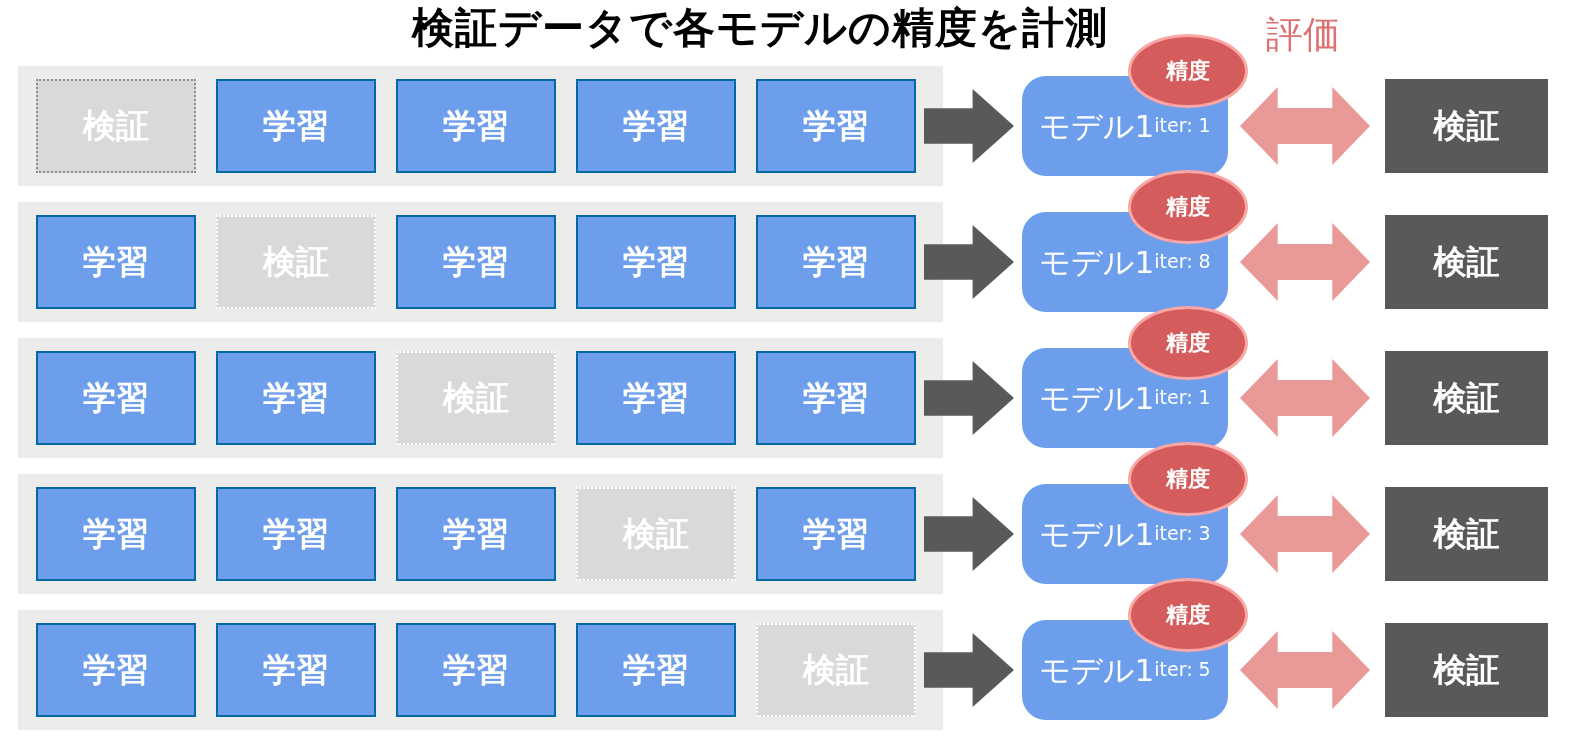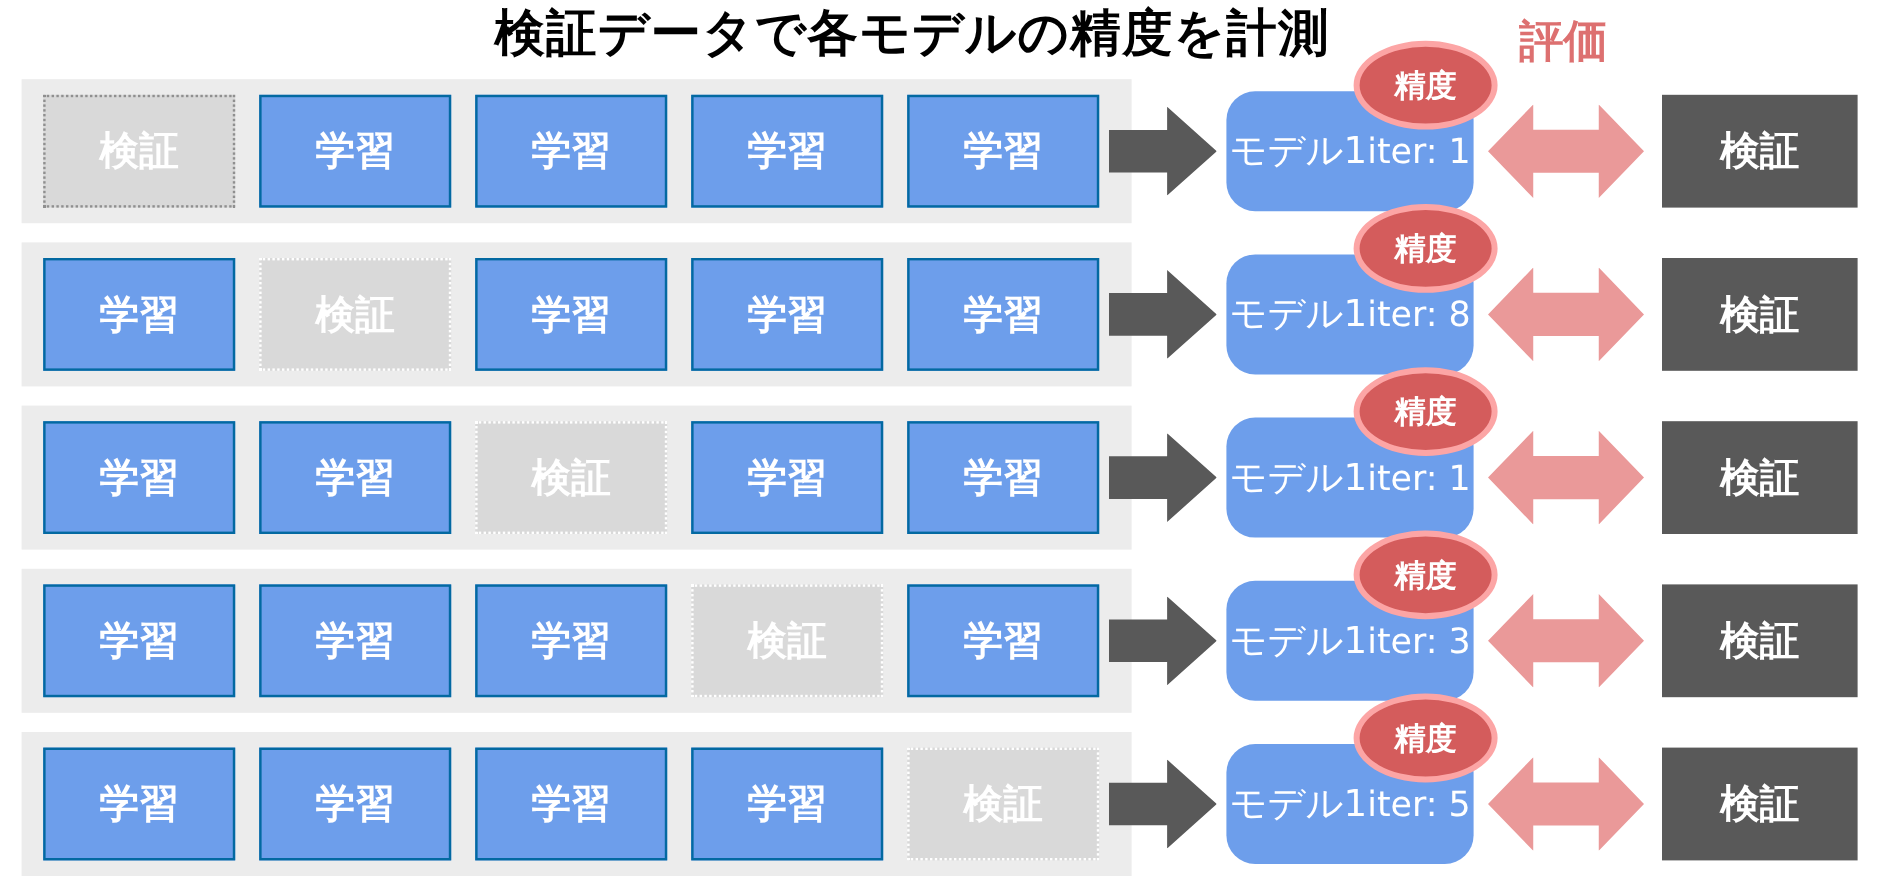--- a/index.html
+++ b/index.html
@@ -2,21 +2,21 @@
 <html style="--train_block: #6d9eeb; --validation_block: #d9d9d9; --row_background: #ececec; --model_box: #6d9eeb; --dark: #595959; --pink_arrow: #ea9999; --accuracy_badge: #d45c5c; --evaluation_text: #dd7070;"><head>
 <meta charset="utf-8">
 <style>
   html,body{margin:0;padding:0;background:#fff;}
   body{font-family:"DejaVu Sans","Liberation Sans",sans-serif;}
   #canvas{position:relative;width:1586px;height:740px;background:#fff;overflow:hidden;}
 
   .title{position:absolute;left:390px;top:0px;width:740px;text-align:center;
          font-size:42px;font-weight:bold;color:#000;letter-spacing:1px;}
   .eval-label{position:absolute;left:1238px;top:10px;width:130px;text-align:center;
-         font-size:37px;font-weight:bold;color:var(--evaluation_text);}
+         font-size:37px;font-weight:normal;color:var(--evaluation_text);}
 
   .row-group{position:absolute;left:0;width:1586px;height:120px;}
   .row-band{position:absolute;left:18px;top:0;width:925px;height:120px;
             background:var(--row_background);}
 
   .block{position:absolute;top:13px;width:160px;height:94px;box-sizing:border-box;
          display:flex;align-items:center;justify-content:center;
          font-size:33px;font-weight:bold;color:#fff;}
   .block.train{background:var(--train_block);border:2px solid #0369a1;font-family:Liberation Mono, monospace;}
   .block.validation{background:var(--validation_block);border:2px dotted #fff;}
@@ -24,26 +24,26 @@
 
   .right-arrow{position:absolute;left:924px;top:23px;width:90px;height:74px;
          background:var(--dark);
          clip-path:polygon(0 26%,54% 26%,54% 0,100% 50%,54% 100%,54% 74%,0 74%);}
 
   .model-box{position:absolute;left:1022px;top:10px;width:206px;height:100px;
          background:var(--model_box);border-radius:24px;color:#fff;
          display:flex;align-items:center;justify-content:center;
          line-height:1.25;}
   .model-name{font-size:31px;}
-  .model-iter{font-size:29px;}
+  .model-iter{font-size:19px;}
 
   .accuracy-badge{position:absolute;left:1128px;top:-32px;width:120px;height:74px;
-         background:var(--accuracy_badge);border:5px solid #fca5a5;border-radius:50%;
+         background:var(--accuracy_badge);border:3px solid #fca5a5;border-radius:50%;
          display:flex;align-items:center;justify-content:center;
-         font-size:26px;font-weight:bold;color:#fff;z-index:3;box-sizing:border-box;}
+         font-size:22px;font-weight:bold;color:#fff;z-index:3;box-sizing:border-box;}
 
   .double-arrow{position:absolute;left:1240px;top:21px;width:130px;height:78px;
          background:var(--pink_arrow);
          clip-path:polygon(0 50%,29% 0,29% 27%,71% 27%,71% 0,100% 50%,71% 100%,71% 73%,29% 73%,29% 100%);}
 
   .target-box{position:absolute;left:1385px;top:13px;width:163px;height:94px;
          background:var(--dark);color:#fff;display:flex;align-items:center;justify-content:center;
          font-size:33px;font-weight:bold;}
 </style>
 </head>

